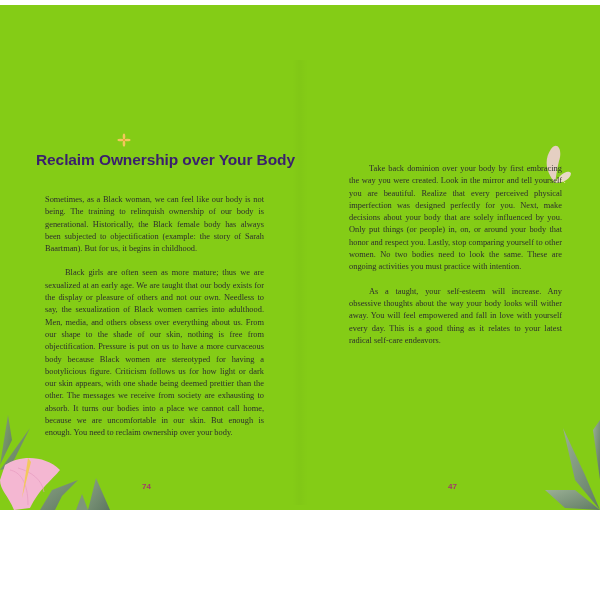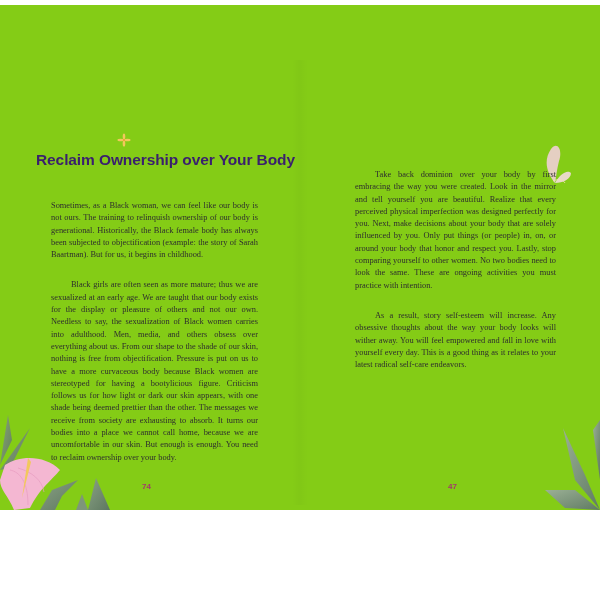--- a/index.html
+++ b/index.html
@@ -21,21 +21,21 @@
       font-weight: bold; font-size: 15.5px; color: #3a1f6e; letter-spacing: -0.1px;
       white-space: nowrap;
     }
     .sparkle { position: absolute; left: 117px; top: 128px; width: 14px; height: 14px; }
     .body-text {
       position: absolute; font-size: 8.4px; line-height: 12.3px; color: #2e2e2e;
       text-align: justify; text-justify: inter-word; hyphens: manual;
     }
     .left-text { left: 33px; top: 177px; width: 243px; }
     .right-text { left: 337px; top: 146px; width: 237px; }
-    .para { margin: 18px; }
+    .para { margin: 12px; }
     .indent { text-indent: 20px; }
     .page-num {
       position: absolute; top: 477px;
       font-family: "Liberation Sans", "DejaVu Sans", sans-serif;
       font-size: 8px; font-weight: bold; color: #a33a6c;
     }
     .pn-left { left: 142px; }
     .deco { position: absolute; }
   </style>
 </head>
@@ -51,21 +51,21 @@
         <ellipse cx="7" cy="10.4" rx="1.3" ry="3.2"></ellipse>
         <ellipse cx="3.6" cy="7" rx="3.2" ry="1.3"></ellipse>
         <ellipse cx="10.4" cy="7" rx="3.2" ry="1.3"></ellipse>
       </g>
       <circle cx="7" cy="7" r="1.2" fill="#e9a93a"></circle>
     </svg>
 
     <div class="title">Reclaim Ownership over Your Body</div>
 
     <div class="body-text left-text">
-      <p class="para">Sometimes, as a Black woman, we can feel like our body is not ours. The training to relinquish ownership of our body is generational. Historically, the Black female body has always been subjected to objectification (example: the story of Sarah Baartman). But for us, it begins in childhood.</p>
+      <p class="para">Sometimes, as a Black woman, we can feel like our body is not being. The training to relinquish ownership of our body is generational. Historically, the Black female body has always been subjected to objectification (example: the story of Sarah Baartman). But for us, it begins in childhood.</p>
       <p class="para indent">Black girls are often seen as more mature; thus we are sexualized at an early age. We are taught that our body exists for the display or pleasure of others and not our own. Needless to say, the sexualization of Black women carries into adulthood. Men, media, and others obsess over everything about us. From our shape to the shade of our skin, nothing is free from objectification. Pressure is put on us to have a more curvaceous body because Black women are stereotyped for having a bootylicious figure. Criticism follows us for how light or dark our skin appears, with one shade being deemed prettier than the other. The messages we receive from society are exhausting to absorb. It turns our bodies into a place we cannot call home, because we are uncomfortable in our skin. But enough is enough. You need to reclaim ownership over your body.</p>
     </div>
 
     <svg class="deco" style="left:0;top:405px;" width="115" height="100" viewBox="0 0 115 100">
       <defs>
         <linearGradient id="lf1" x1="0" y1="0" x2="1" y2="1">
           <stop offset="0" stop-color="#8aa184"></stop>
           <stop offset="1" stop-color="#5d7760"></stop>
         </linearGradient>
       </defs>
@@ -89,21 +89,21 @@
   <div class="page page-right">
 
     <svg class="deco" style="left:237px;top:138px;" width="36" height="42" viewBox="0 0 36 42">
       <path d="M18 40 C10 30, 6 18, 14 6 C20 -2, 26 6, 22 18 C20 26, 19 34, 18 40 Z" fill="#f6cfe0" opacity="0.85"></path>
       <path d="M18 40 C22 32, 30 26, 34 30 C34 36, 26 40, 18 40 Z" fill="#f9dbe8" opacity="0.85"></path>
       <path d="M16 38 C20 36, 26 36, 28 40" stroke="#f4e2b8" stroke-width="1" fill="none" opacity="0.8"></path>
     </svg>
 
     <div class="body-text right-text" style="left:37px;">
       <p class="para indent">Take back dominion over your body by first embracing the way you were created. Look in the mirror and tell yourself you are beautiful. Realize that every perceived physical imperfection was designed perfectly for you. Next, make decisions about your body that are solely influenced by you. Only put things (or people) in, on, or around your body that honor and respect you. Lastly, stop comparing yourself to other women. No two bodies need to look the same. These are ongoing activities you must practice with intention.</p>
-      <p class="para indent">As a result, story self-esteem will increase. Any obsessive thoughts about the way your body looks will wither away. You will feel empowered and fall in love with yourself every day. This is a good thing as it relates to your latest radical self-care endeavors.</p>
+      <p class="para indent">As a taught, your self-esteem will increase. Any obsessive thoughts about the way your body looks will wither away. You will feel empowered and fall in love with yourself every day. This is a good thing as it relates to your latest radical self-care endeavors.</p>
     </div>
 
     <div class="page-num" style="left:148px;">47</div>
 
     <svg class="deco" style="left:245px;top:415px;" width="55" height="90" viewBox="0 0 55 90">
       <defs>
         <linearGradient id="rf1" x1="0" y1="0" x2="1" y2="1">
           <stop offset="0" stop-color="#9bb095"></stop>
           <stop offset="1" stop-color="#5f7a62"></stop>
         </linearGradient>

